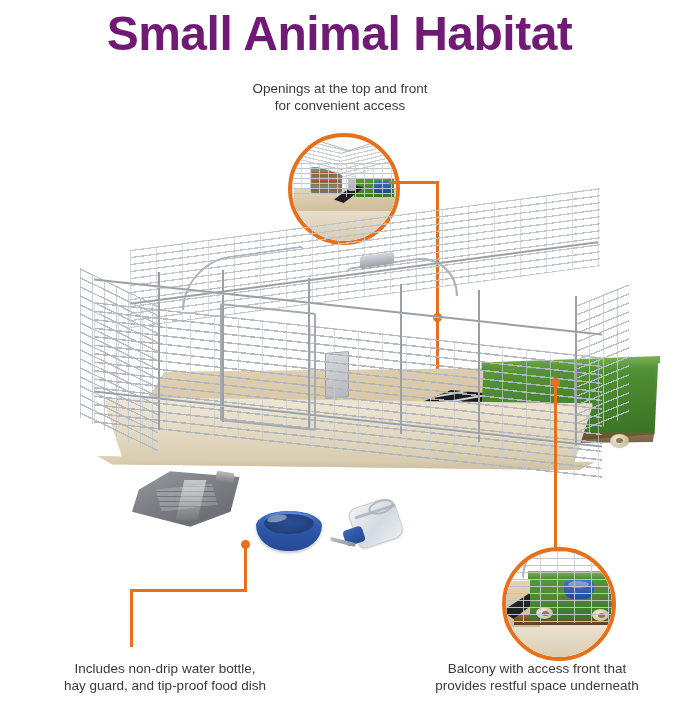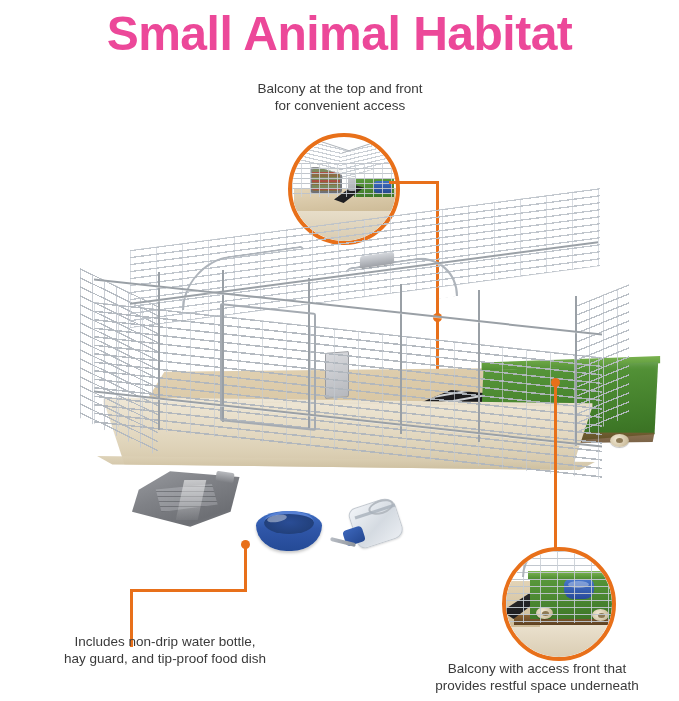--- a/index.html
+++ b/index.html
@@ -3,27 +3,27 @@
 <meta charset="utf-8">
 <style>
   html,body{margin:0;padding:0;background:#fff;}
   body{width:679px;height:701px;position:relative;overflow:hidden;
        font-family:"Liberation Sans","DejaVu Sans",sans-serif;}
   .page{position:absolute;inset:0;background:#ffffff;}
 
   
   .title{position:absolute;top:4px;left:0;width:679px;text-align:center;
          font-size:48px;font-weight:700;letter-spacing:-0.5px;
-         color:#ec4899;line-height:60px;white-space:nowrap;}
+         color:#701a75;line-height:60px;white-space:nowrap;}
 
   
   .caption{position:absolute;text-align:center;color:#3a3a3a;
            font-size:13.5px;line-height:17px;white-space:pre-line;}
   .cap-top{top:80px;left:180px;width:320px;}
-  .cap-bl{top:633px;left:10px;width:310px;}
+  .cap-bl{top:660px;left:10px;width:310px;}
   .cap-br{top:660px;left:395px;width:284px;}
 
   
   .ln{position:absolute;background:#E8701A;}
   .dot{position:absolute;width:9px;height:9px;border-radius:50%;
        background:#E8701A;}
 
   
   .circle{position:absolute;border-radius:50%;border:4px solid #E8701A;
           overflow:hidden;background:#fff;}
@@ -141,21 +141,21 @@
   .m-green{position:absolute;background:linear-gradient(175deg,#5b9b3d,#3c7526);}
   .m-base{position:absolute;background:linear-gradient(180deg,#ece3d1,#d8cbb0);}
 </style>
 </head>
 <body>
 
 <div class="page">
 
   <div class="title">Small Animal Habitat</div>
 
-  <div class="caption cap-top">Balcony at the top and front
+  <div class="caption cap-top">Openings at the top and front
 for convenient access</div>
 
   <div class="circle circ-top">
     <div class="circ-inner">
 
       <div class="m-base" style="left:-6px;top:64px;width:120px;height:42px;"></div>
 
       <div class="m-floor" style="left:2px;top:52px;width:104px;height:22px;"></div>
 
       <div class="m-green" style="left:62px;top:42px;width:40px;height:18px;"></div>

